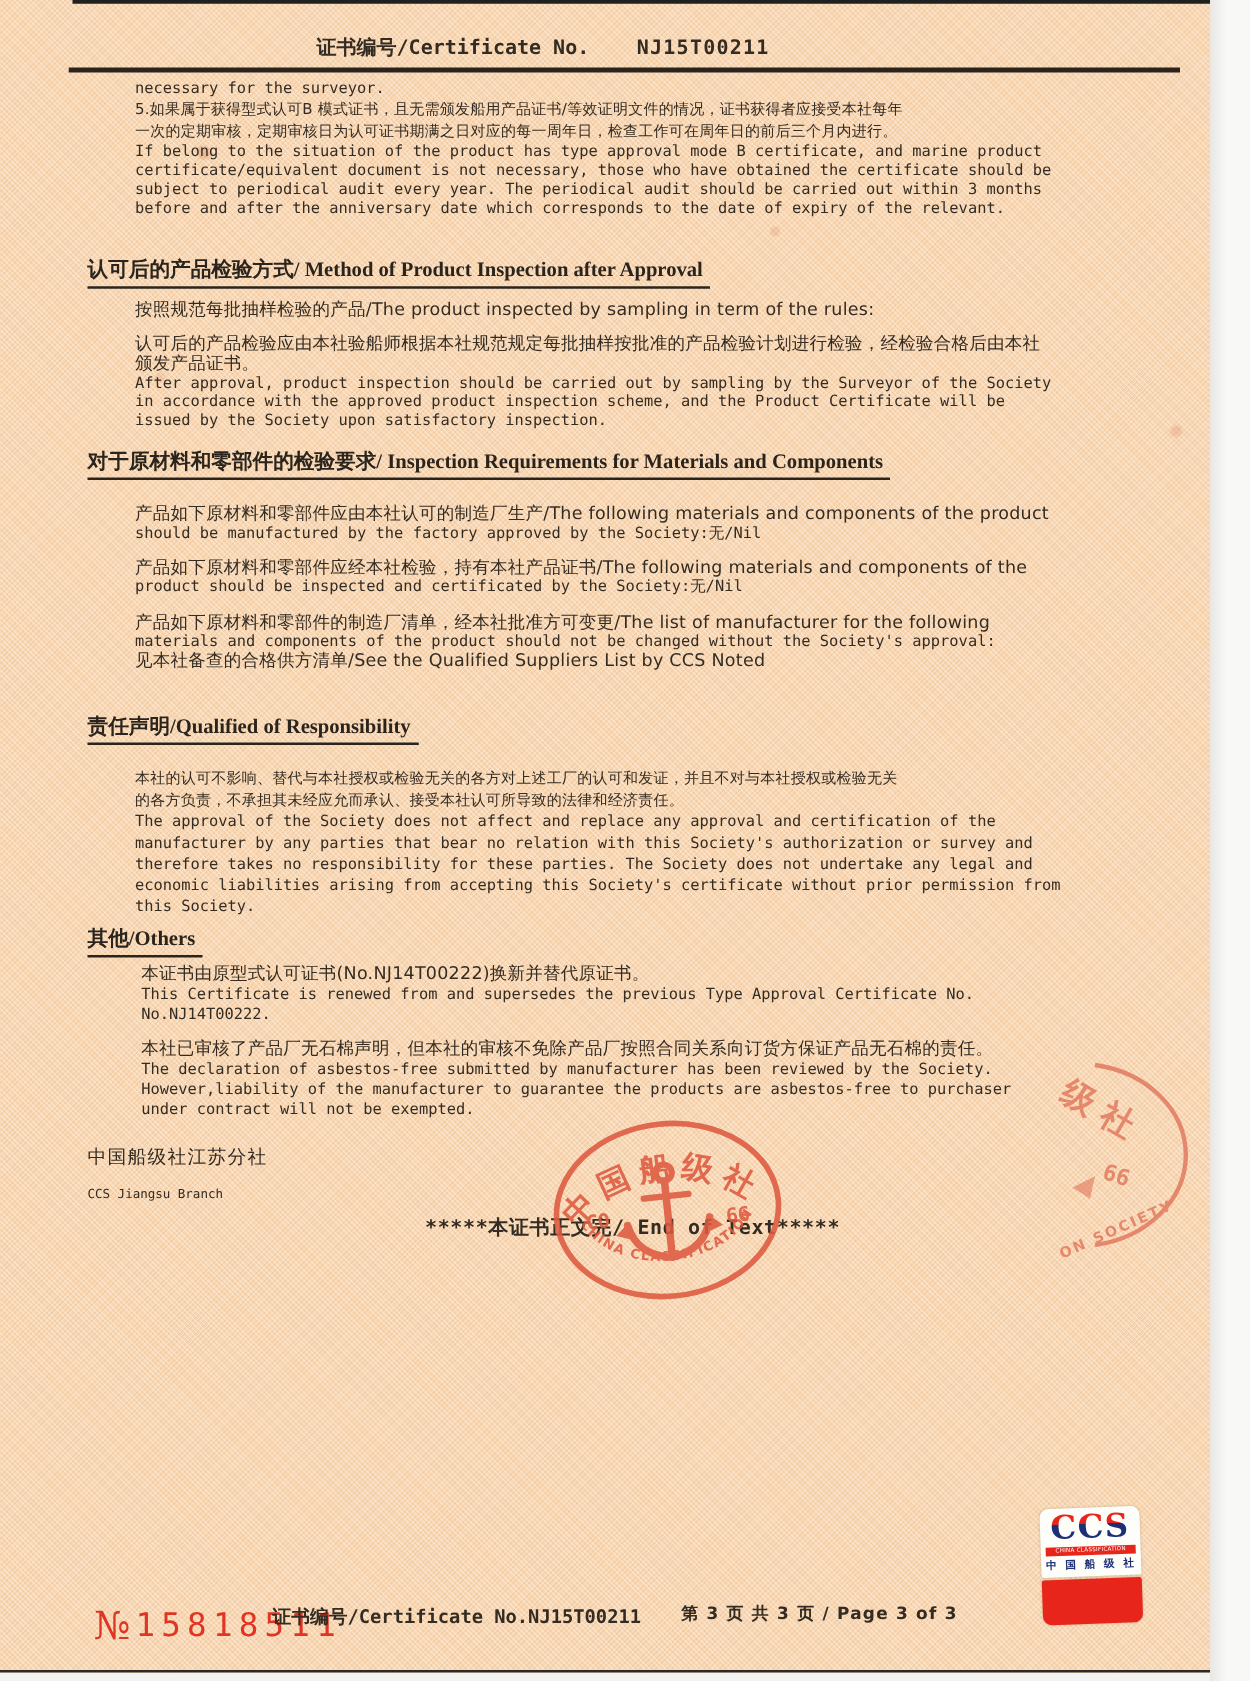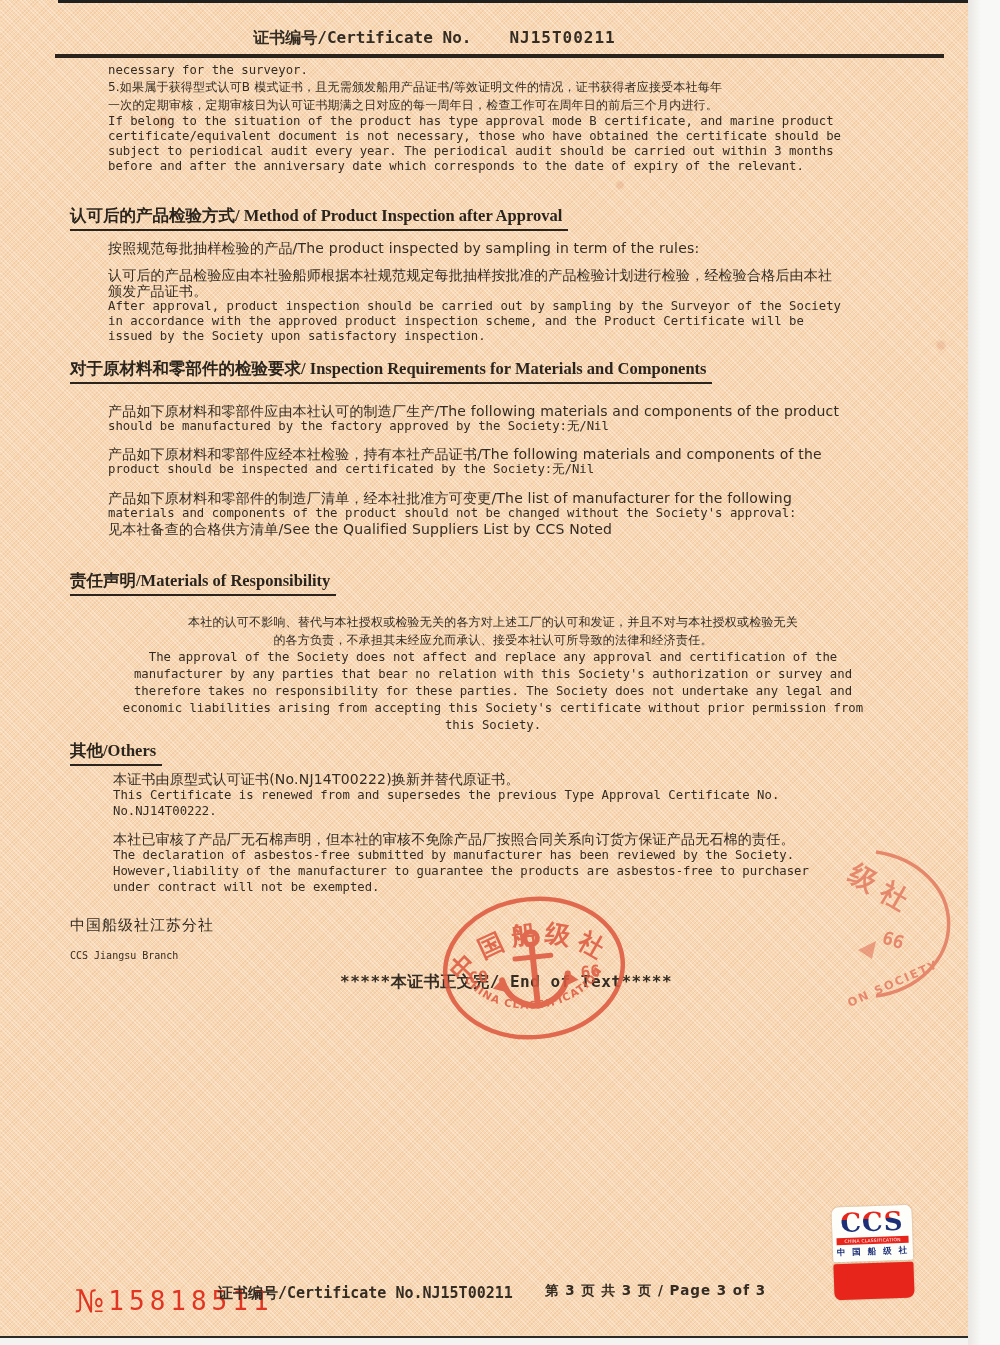--- a/index.html
+++ b/index.html
@@ -117,22 +117,22 @@
   <div class="block" style="left:108px; top:446px;">
     <div class="cn16">产品如下原材料和零部件应经本社检验，持有本社产品证书/The following materials and components of the</div>
     <div class="en15">product should be inspected and certificated by the Society:无/Nil</div>
   </div>
   <div class="block" style="left:108px; top:490px;">
     <div class="cn16">产品如下原材料和零部件的制造厂清单，经本社批准方可变更/The list of manufacturer for the following</div>
     <div class="en15">materials and components of the product should not be changed without the Society's approval:</div>
     <div class="cn16">见本社备查的合格供方清单/See the Qualified Suppliers List by CCS Noted</div>
   </div>
 
-  <div class="sec-title" style="top:570px;">责任声明/Materials of Responsibility</div>
-  <div class="block" style="left:108px; top:613px;text-align:center;">
+  <div class="sec-title" style="top:570px;">责任声明/Qualified of Responsibility</div>
+  <div class="block" style="left:108px; top:613px;">
     <div class="cn18">本社的认可不影响、替代与本社授权或检验无关的各方对上述工厂的认可和发证，并且不对与本社授权或检验无关</div>
     <div class="cn18">的各方负责，不承担其未经应允而承认、接受本社认可所导致的法律和经济责任。</div>
     <div class="en17">The approval of the Society does not affect and replace any approval and certification of the</div>
     <div class="en17">manufacturer by any parties that bear no relation with this Society's authorization or survey and</div>
     <div class="en17">therefore takes no responsibility for these parties. The Society does not undertake any legal and</div>
     <div class="en17">economic liabilities arising from accepting this Society's certificate without prior permission from</div>
     <div class="en17">this Society.</div>
   </div>
 
   <div class="sec-title" style="top:740px;">其他/Others</div>

